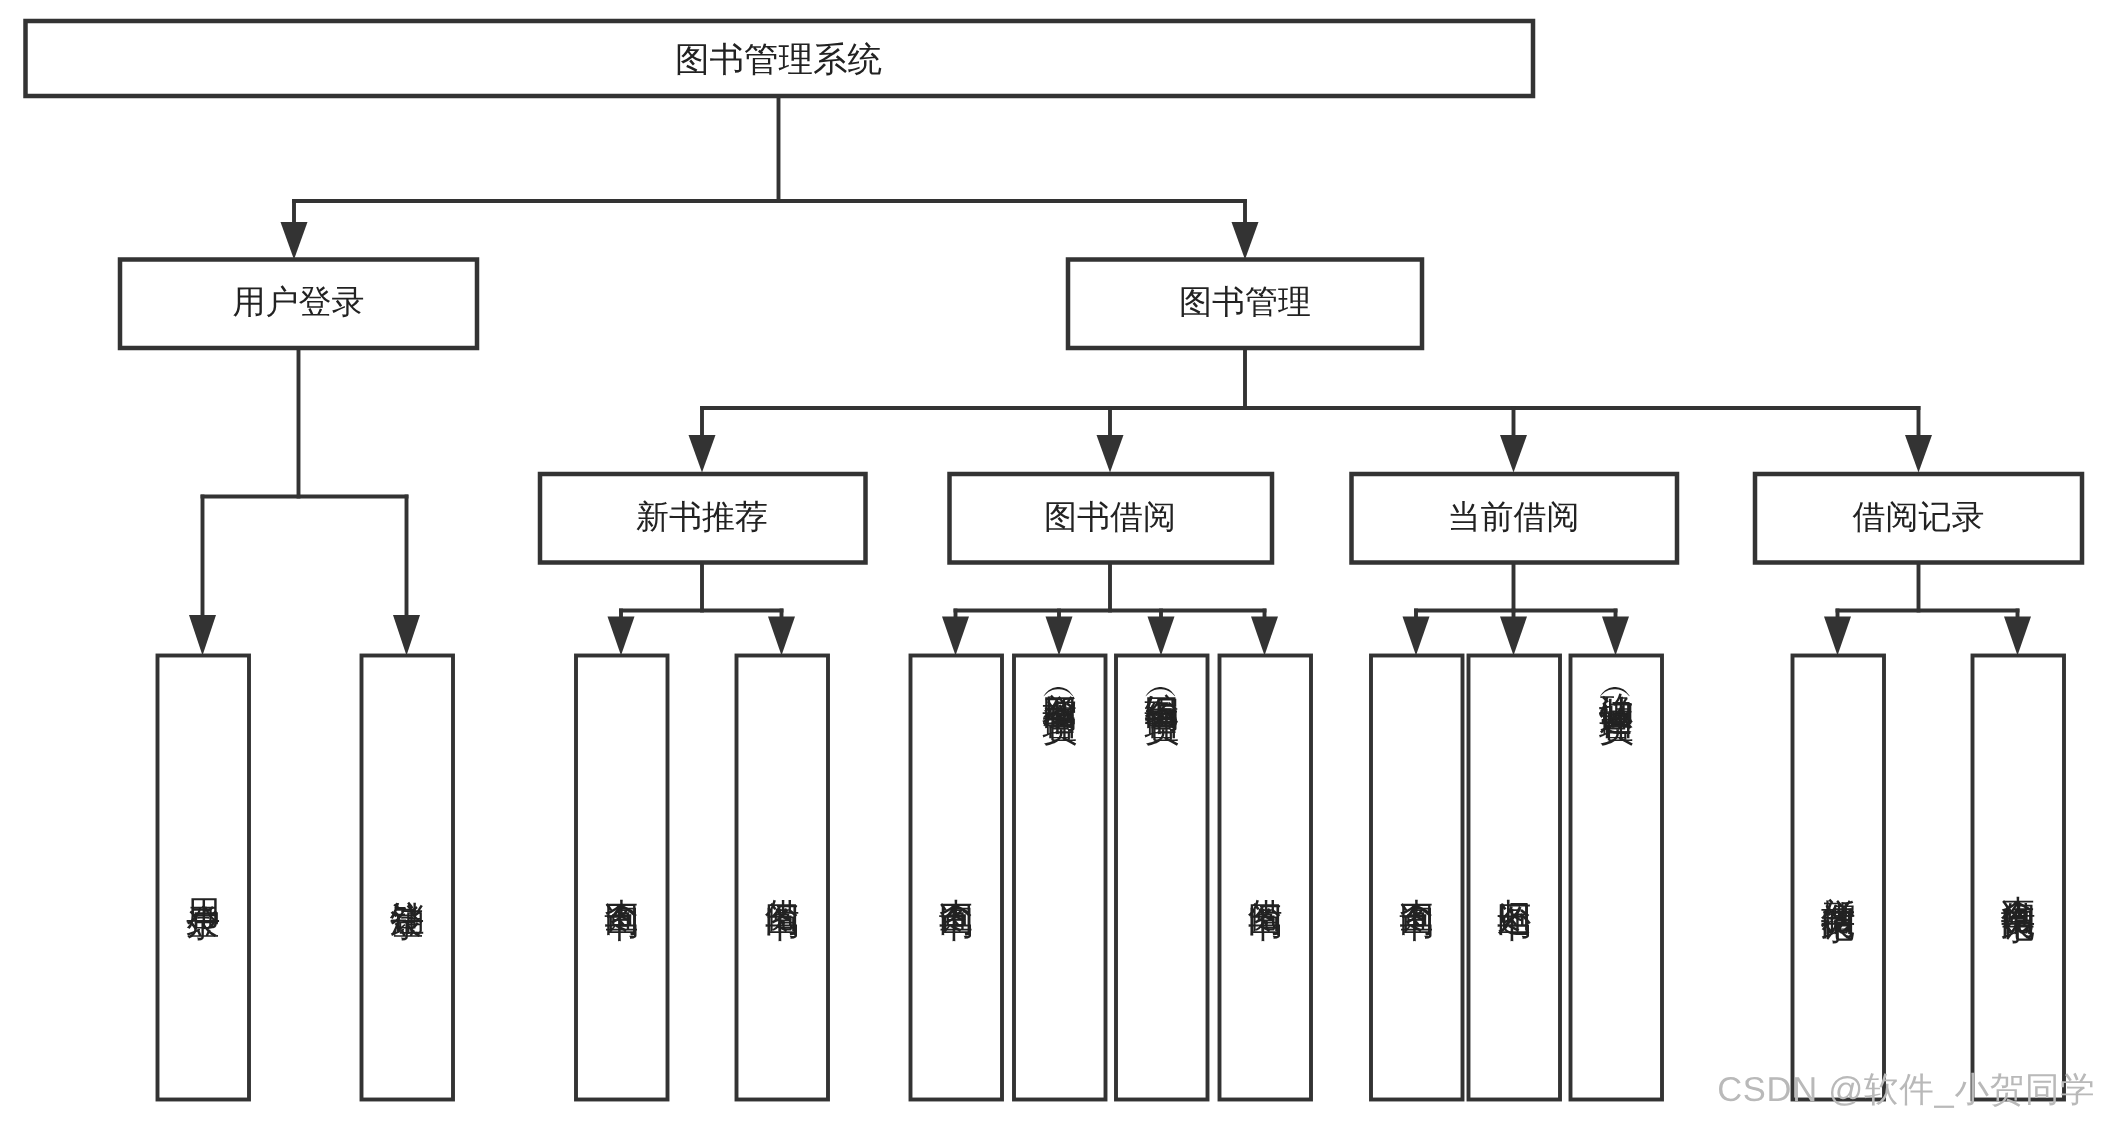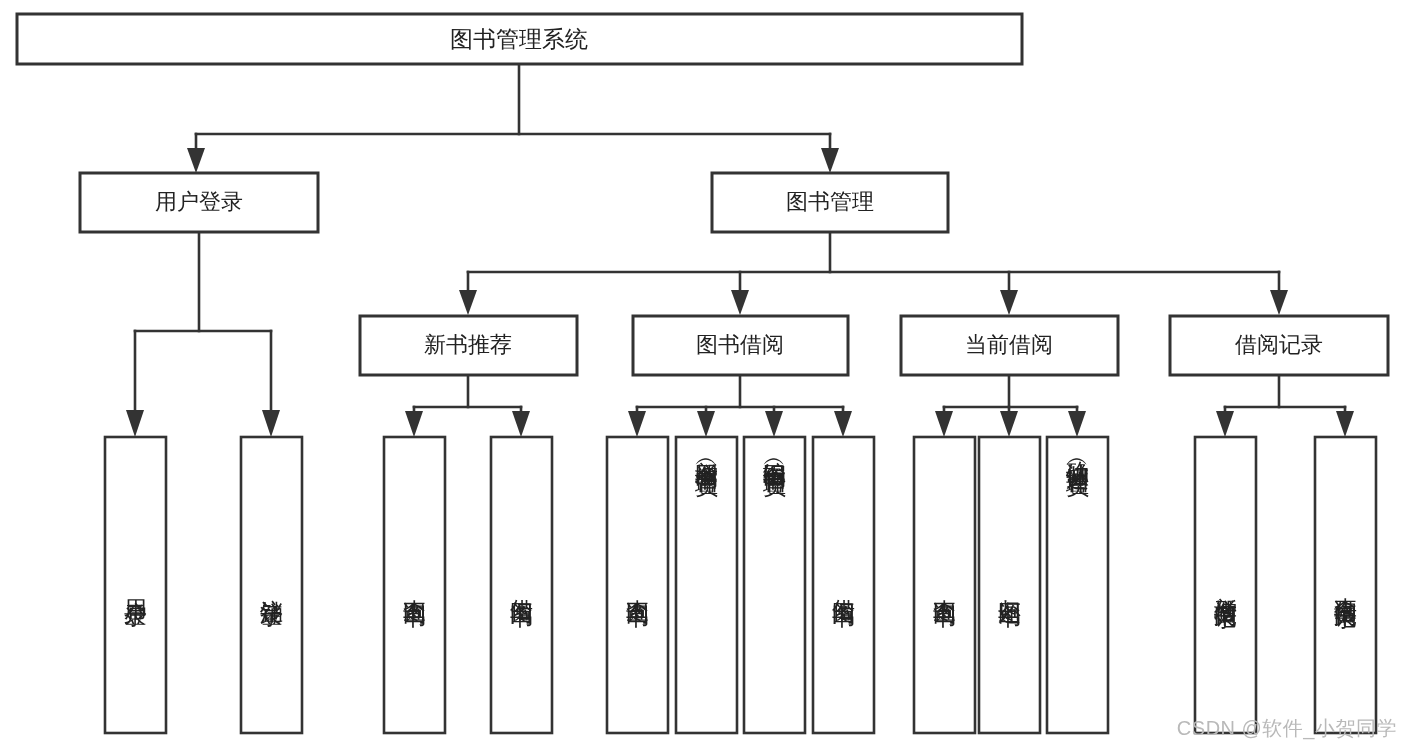--- a/index.html
+++ b/index.html
@@ -71,21 +71,21 @@
     color: #222222;
     letter-spacing: 2px;
     white-space: nowrap;
     text-align: center;
   }
   .watermark {
     position: absolute;
     right: 8px;
     bottom: 5px;
     font-family: "Liberation Sans", "DejaVu Sans", sans-serif;
-    font-size: 20px;
+    font-size: 23px;
     color: #b9b9b9;
     letter-spacing: 0.5px;
     white-space: nowrap;
   }
 </style>
 </head>
 <body>
 
 <div id="diagram-root">
 

